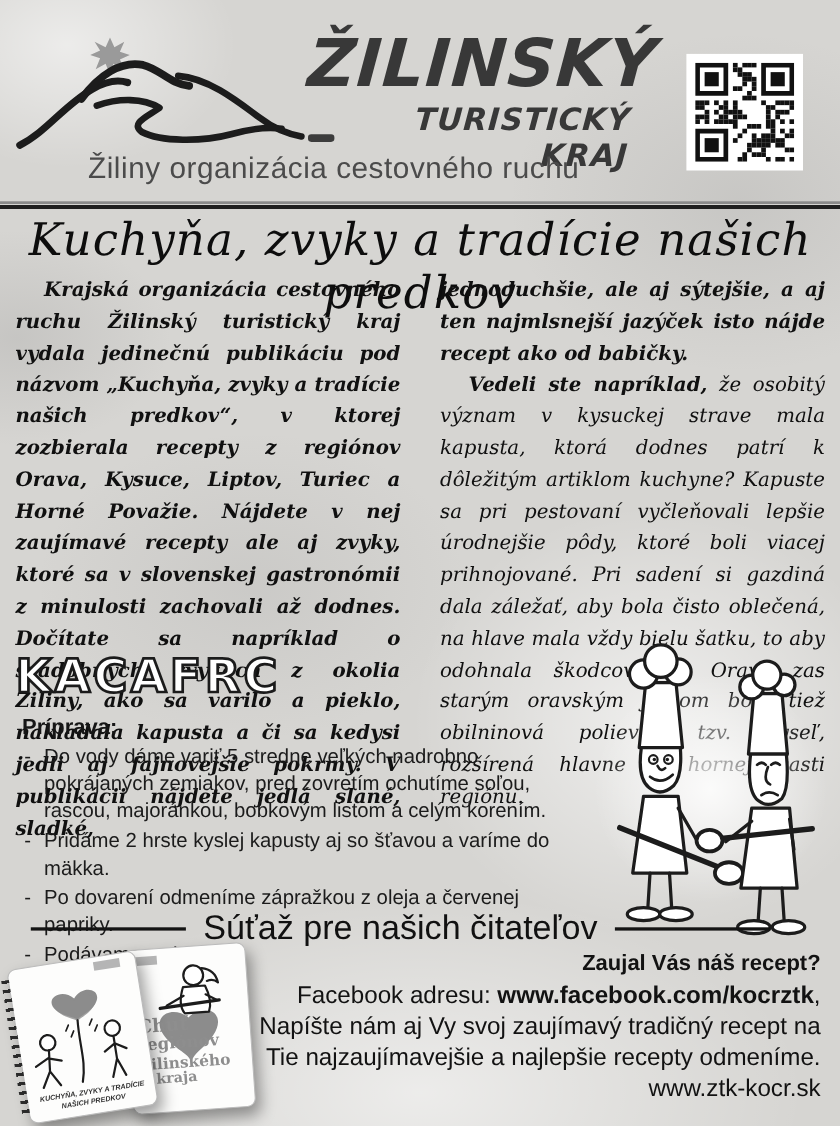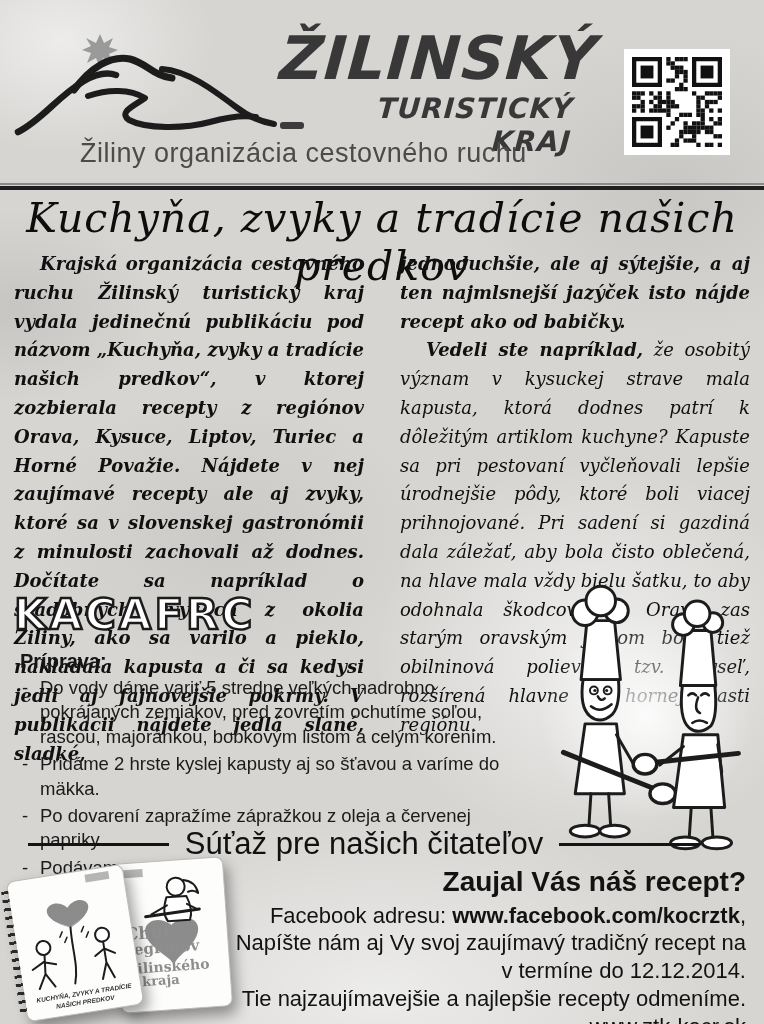--- a/index.html
+++ b/index.html
@@ -45,21 +45,21 @@
   .recipe-steps li::before { content:"-"; position:absolute; left:2px; }
   
   .chefs { position:absolute; left:528px; top:578px; width:236px; height:278px;
     background:radial-gradient(ellipse 60% 50% at 50% 50%, rgba(255,255,255,.85), transparent 75%); }
   
   .contest-heading-row { position:absolute; left:0; right:64px; top:826px; display:flex; align-items:center; gap:16px;margin-left:28px; }
   .contest-heading-row .line { flex:1; height:3px; background:#141414; }
   .contest-heading { font-size:31px; color:#111; white-space:nowrap; }
   .contest-text { position:absolute; right:18px; top:864px; width:545px; text-align:right;
     font-size:22px; line-height:1.27; color:#121212; }
-  .contest-q { font-size:28px; font-weight:bold; margin-bottom:2px; }
+  .contest-q { font-size:20px; font-weight:bold; margin-bottom:2px; }
   .books { position:absolute; left:0; top:856px; width:245px; height:168px; }
   .book { position:absolute; background:#fdfdfc; border-radius:8px; box-shadow:4px 8px 14px rgba(0,0,0,.38); border:1px solid #bbb; }
   .book .spiral { position:absolute; left:-7px; top:8px; bottom:8px; width:7px;
     background:repeating-linear-gradient(180deg, #2a2a2a 0 3px, transparent 3px 8.5px); }
   .book1 { left:16px; top:16px; width:118px; height:142px; transform:rotate(-9deg); z-index:2; }
   .book2 { left:116px; top:4px; width:112px; height:150px; transform:rotate(-4deg); z-index:1; }
   .book1-title { position:absolute; left:4px; right:2px; bottom:6px; text-align:center;
     font-size:6.5px; font-weight:bold; font-style:italic; color:#333; line-height:1.3; }
   .book2-text { position:absolute; left:8px; top:62px; font-family:"DejaVu Serif", serif;
     color:#8e8e8e; font-weight:bold; line-height:1.0; }
@@ -234,21 +234,21 @@
       <p class="bold">jednoduchšie, ale aj sýtejšie, a aj ten najmlsnejší jazýček isto nájde recept ako od babičky.</p>
       <p class="indent"><span class="bold">Vedeli ste napríklad,</span><span> že osobitý význam v kysuckej strave mala kapusta, ktorá dodnes patrí k dôležitým artiklom kuchyne? Kapuste sa pri pestovaní vyčleňovali lepšie úrodnejšie pôdy, ktoré boli viacej prihnojované. Pri sadení si gazdiná dala záležať, aby bola čisto oblečená, na hlave mala vždy bielu šatku, to aby odohnala škodcov. Na Orave zas starým oravským jedlom bola tiež obilninová polievka tzv. kyseľ, rozšírená hlavne v hornej časti regiónu.</span></p>
     </div>
   </div>
 
   <div class="recipe-title">KACAFRC</div>
   <div class="recipe-sub">Príprava:</div>
   <ul class="recipe-steps">
     <li>Do vody dáme variť 5 stredne veľkých nadrobno pokrájaných zemiakov, pred zovretím ochutíme soľou, rascou, majoránkou, bobkovým listom a celým korením.</li>
     <li>Pridáme 2 hrste kyslej kapusty aj so šťavou a varíme do mäkka.</li>
-    <li>Po dovarení zapražíme zápražkou z oleja a červenej papriky.</li>
+    <li>Po dovarení odmeníme zápražkou z oleja a červenej papriky.</li>
     <li>Podávame s chlebom.</li>
   </ul>
 
   <div class="chefs">
     <svg width="236" height="278" viewBox="0 0 240 280">
 
       <g>
         <path class="inkfill" stroke-width="3" d="M60,42 L54,102 L94,102 L88,42 Z"></path>
         <circle class="inkfill" stroke-width="3" cx="58" cy="34" r="13"></circle>
         <circle class="inkfill" stroke-width="3" cx="90" cy="32" r="12"></circle>
@@ -333,18 +333,17 @@
         <div>KUCHYŇA, ZVYKY A TRADÍCIE</div>
         <div>NAŠICH PREDKOV</div>
       </div>
     </div>
   </div>
 
   <div class="contest-text">
     <div class="contest-q">Zaujal Vás náš recept?</div>
     <div><span>Facebook adresu: </span><span class="bold">www.facebook.com/kocrztk</span><span>,</span></div>
     <div>Napíšte nám aj Vy svoj zaujímavý tradičný recept na</div>
-    <div>v termíne do 12.12.2014.</div>
     <div>Tie najzaujímavejšie a najlepšie recepty odmeníme.</div>
     <div>www.ztk-kocr.sk</div>
   </div>
 
 </div>
 
 </body></html>

